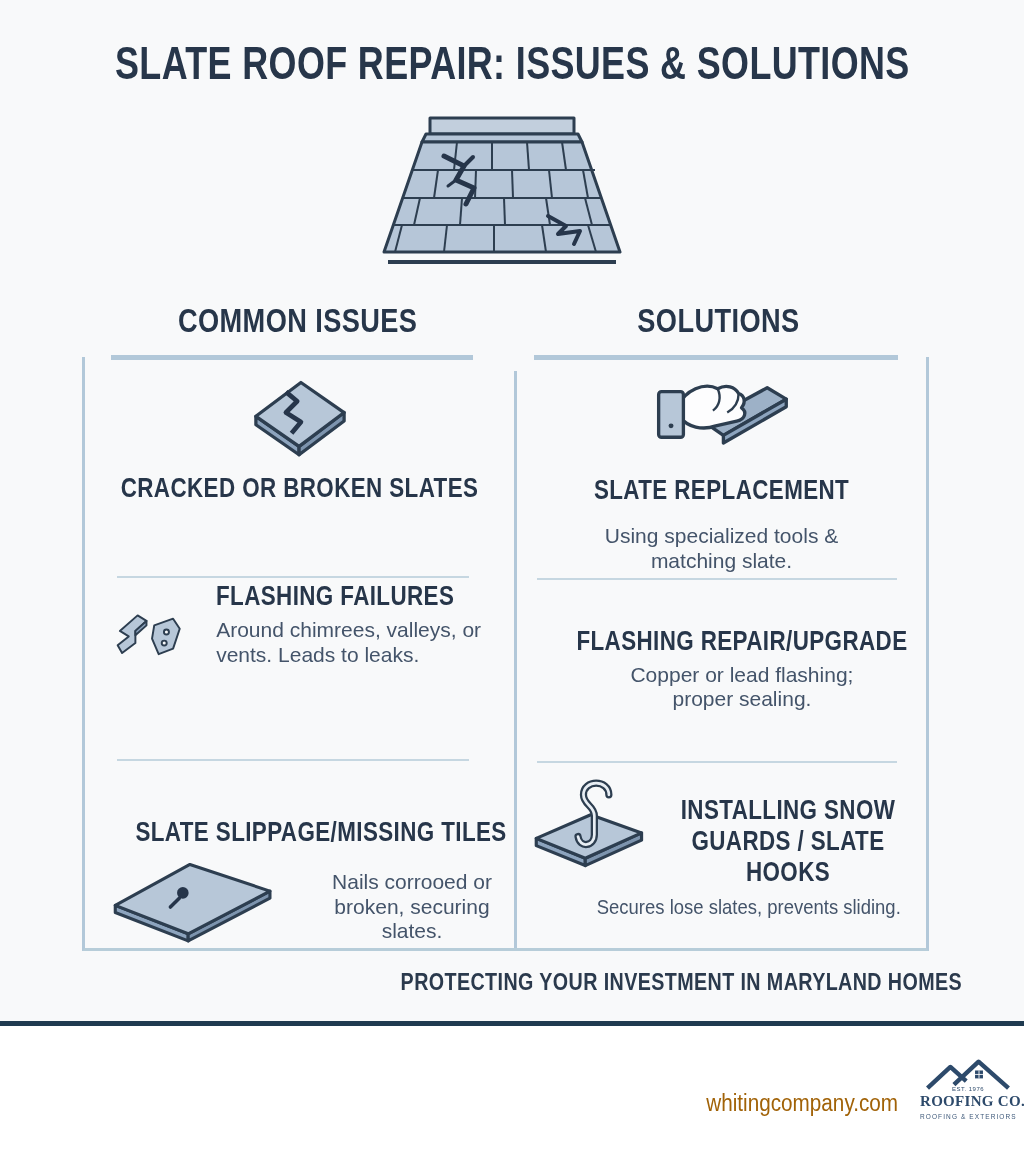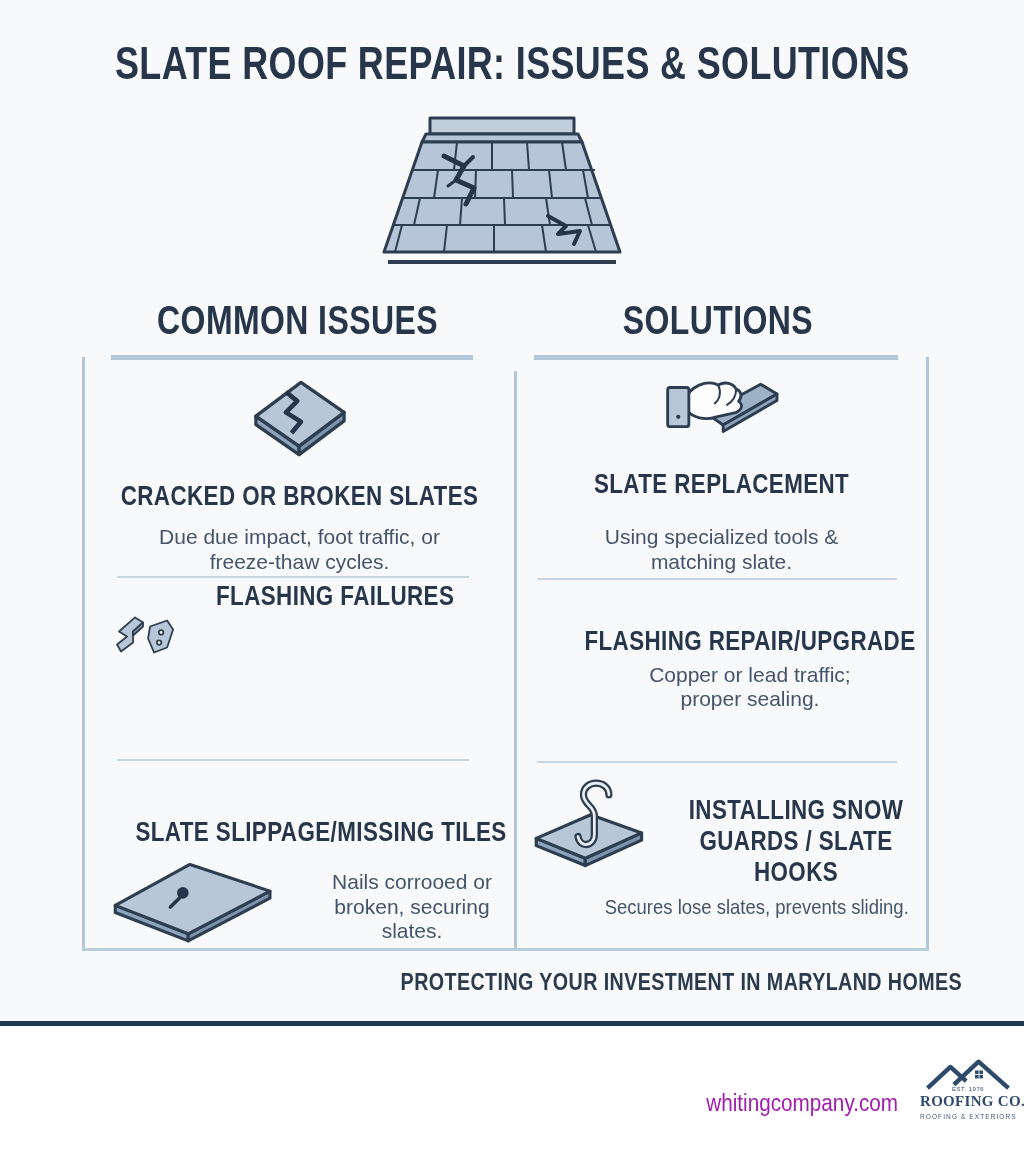--- a/index.html
+++ b/index.html
@@ -11,38 +11,38 @@
   .cond{display:inline-block;transform:scaleX(0.8);transform-origin:50% 50%;white-space:nowrap;letter-spacing:.5px;}
   .condL{display:inline-block;transform:scaleX(0.8);transform-origin:0 50%;white-space:nowrap;letter-spacing:.5px;}
   .condWrap{display:inline-block;transform:scaleX(0.8);transform-origin:50% 50%;letter-spacing:.5px;}
 
   .page-title{position:absolute;top:36px;left:0;width:100%;text-align:center;
     font-size:46px;font-weight:bold;color:#27364a;}
   .page-title .cond{transform:scaleX(0.78);}
 
   .roof-illustration{position:absolute;left:352px;top:110px;width:320px;height:166px;}
 
-  .col-header{position:absolute;top:300px;height:40px;font-size:40px;font-weight:bold;
+  .col-header{position:absolute;top:300px;height:40px;font-size:34px;font-weight:bold;
     color:#27364a;text-align:center;line-height:40px;}
   .col-header.issues{left:82px;width:431px;}
   .col-header.solutions{left:513px;width:410px;}
 
   .table{position:absolute;left:82px;top:357px;width:841px;height:591px;
     border-left:3px solid #b2c8d9;border-right:3px solid #b2c8d9;border-bottom:3px solid #b7cdd9;}
   .hl{position:absolute;height:5px;background:#b2c8d9;top:-2px;}
   .hl.left{left:26px;width:362px;}
   .hl.right{left:449px;width:364px;}
   .vdiv{position:absolute;left:429px;top:14px;bottom:0;width:3px;background:#b2c8d9;}
   .rd{position:absolute;height:2px;background:#c6d7e1;}
   .rd.r1l{left:32px;top:219px;width:352px;}
   .rd.r1r{left:452px;top:221px;width:360px;}
   .rd.r2l{left:32px;top:402px;width:352px;}
   .rd.r2r{left:452px;top:404px;width:360px;}
 
-  .cell{position:absolute;gap:8px;}
+  .cell{position:absolute;}
   .c00{left:0;top:6px;width:429px;height:212px;display:flex;flex-direction:column;align-items:center;}
   .c01{left:432px;top:6px;width:409px;height:212px;display:flex;flex-direction:column;align-items:center;}
   .c10{left:0;top:224px;width:429px;height:176px;display:flex;align-items:flex-start;padding-left:26px;box-sizing:border-box;}
   .c11{left:432px;top:224px;width:370px;height:176px;display:flex;align-items:center;padding-left:8px;box-sizing:border-box;}
   .c20{left:4px;top:404px;width:429px;height:187px;}
   .c21{left:432px;top:404px;width:409px;height:187px;display:flex;align-items:flex-start;padding-left:12px;box-sizing:border-box;}
 
   .cell-title{font-size:28px;font-weight:bold;color:#27364a;text-align:center;line-height:1.1;}
   .cell-desc{font-size:21px;color:#44546a;line-height:1.18;text-align:center;}
   .c00 .cell-title{margin-top:10px;}
@@ -68,21 +68,21 @@
   .c21 .cell-desc{margin-top:8px;white-space:nowrap;margin-left:-78px;width:360px;}
   .c21 .cell-desc .sq{display:inline-block;transform:scaleX(0.88);transform-origin:50% 50%;}
 
   .tagline{position:absolute;top:968px;left:0;width:100%;text-align:right;
     font-size:24px;font-weight:bold;color:#2b3a4d;}
   .tagline .cond{transform:scaleX(0.82);}
 
   .footer-rule{position:absolute;top:1021px;left:0;width:1024px;height:5px;background:#1f3a50;}
   .footer{position:absolute;top:1026px;left:0;width:1024px;height:128px;background:#ffffff;}
   .company-name{position:absolute;top:34px;right:126px;font-size:24px;font-weight:bold;color:#4a4a4d;text-align:right;white-space:nowrap;}
-  .website{position:absolute;top:64px;right:126px;font-size:23px;color:#a21caf;text-align:right;white-space:nowrap;}
+  .website{position:absolute;top:64px;right:126px;font-size:23px;color:#a16207;text-align:right;white-space:nowrap;}
   .sxr{display:inline-block;transform:scaleX(0.9);transform-origin:100% 50%;}
 
   .logo{position:absolute;left:920px;top:30px;width:96px;text-align:center;}
   .logo-est{font-size:6px;color:#2d4a6b;letter-spacing:.5px;margin-top:-10px;}
   .logo-name{font-family:"Liberation Serif",serif;font-size:15px;font-weight:bold;color:#2d4a6b;letter-spacing:.3px;margin-top:1px;white-space:nowrap;}
   .logo-sub{font-size:6.5px;color:#3e597a;letter-spacing:1.1px;margin-top:3px;white-space:nowrap;}
 </style>
 </head>
 <body>
 
@@ -152,21 +152,20 @@
         <g stroke="#2d3e50" stroke-width="3.5" stroke-linejoin="round">
           <polygon points="18,56 64,88 64,97 18,65" fill="#8da4be"></polygon>
           <polygon points="64,88 112,52 112,61 64,97" fill="#7d94ae"></polygon>
           <polygon points="18,56 66,20 112,52 64,88" fill="#b7c7d8"></polygon>
         </g>
         <polyline points="50,30 62,40 50,52 66,62 56,74" fill="none" stroke="#26354a" stroke-width="5" stroke-linejoin="round"></polyline>
       </svg>
       <div class="cell-title">
         <span class="cond">CRACKED OR BROKEN SLATES</span>
       </div>
-      <div class="cell-desc">Due due impact, foot traffic, or freeze-thaw cycles.</div>
     </div>
 
     <div class="cell c01">
       <svg width="155" height="100" viewBox="0 0 160 105">
         <g stroke="#2d3e50" stroke-width="3.5" stroke-linejoin="round">
           <polygon points="62,62 128,26 148,38 82,76" fill="#9db1c7"></polygon>
           <polygon points="82,76 148,38 148,46 82,84" fill="#8da4be"></polygon>
         </g>
         <path d="M34,46 C42,28 62,20 76,27 C85,22 94,25 98,32 C104,34 106,41 101,47 C107,51 105,59 96,61 L74,66 C60,71 44,67 38,58 Z" fill="#fdfdfe" stroke="#2d3e50" stroke-width="3.5" stroke-linejoin="round"></path>
         <path d="M76,27 C80,36 78,45 71,50 M98,32 C98,41 93,48 86,52" fill="none" stroke="#2d3e50" stroke-width="2.5"></path>
@@ -186,36 +185,37 @@
           <polygon points="44,44 64,26 64,34 44,52" fill="#8da4be"></polygon>
           <path d="M78,34 L112,22 L124,40 L112,76 L86,86 L74,58 Z" fill="#b7c7d8"></path>
           <circle cx="100" cy="46" r="4.5" fill="#f8f9fa"></circle>
           <circle cx="96" cy="66" r="4.5" fill="#f8f9fa"></circle>
         </g>
       </svg>
       <div class="txt">
         <div class="cell-title">
           <span class="condL">FLASHING FAILURES</span>
         </div>
+        <div class="cell-desc">Around chimrees, valleys, or vents. Leads to leaks.</div>
       </div>
     </div>
 
     <div class="cell c11">
       <svg width="150" height="128" viewBox="0 0 160 135">
         <rect x="96" y="4" width="26" height="58" rx="13" transform="rotate(40 109 33)" fill="#a9bdd3" stroke="#2d3e50" stroke-width="3.5"></rect>
         <path d="M84,54 L97,41 L107,51 L94,64 Z" fill="#fdfdfe" stroke="#2d3e50" stroke-width="3"></path>
         <path d="M16,70 L66,46 L96,74 L58,116 C44,122 26,112 18,96 Z" fill="#c9d6e3" stroke="#2d3e50" stroke-width="3.5" stroke-linejoin="round"></path>
         <path d="M16,70 L66,46 L74,54 L24,78 Z" fill="#8da4be" stroke="#2d3e50" stroke-width="3"></path>
         <path d="M26,92 q9,-7 18,-1 q9,6 18,0 q8,-6 14,2" fill="none" stroke="#2d3e50" stroke-width="2.5"></path>
       </svg>
       <div class="txt">
         <div class="cell-title">
           <span class="cond">FLASHING REPAIR/UPGRADE</span>
         </div>
-        <div class="cell-desc">Copper or lead traffic; proper sealing.</div>
+        <div class="cell-desc">Copper or lead flashing; proper sealing.</div>
       </div>
     </div>
 
     <div class="cell c20">
       <div class="cell-title">
         <span class="cond">SLATE SLIPPAGE/MISSING TILES</span>
       </div>
       <div class="bottomrow">
         <div class="icon-box">
           <svg width="185" height="96" viewBox="0 0 200 108">

